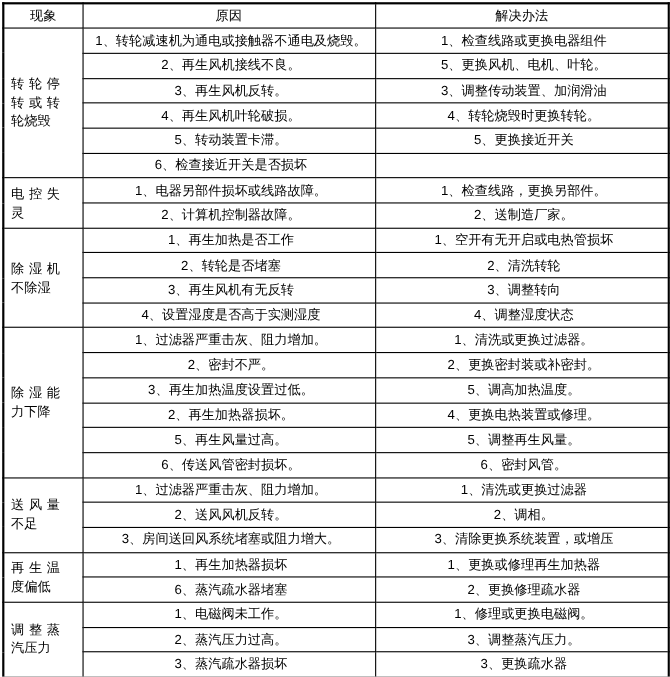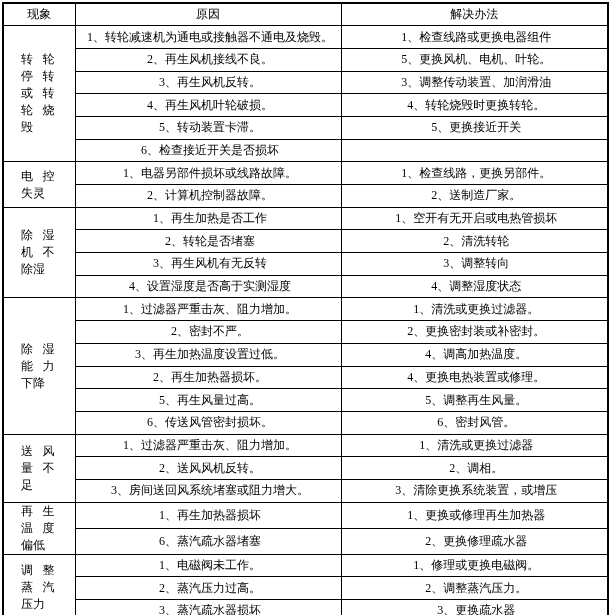--- a/index.html
+++ b/index.html
@@ -7,21 +7,21 @@
     padding: 0;
     background: #ffffff;
     width: 609px;
     height: 615px;
     overflow: hidden;
   }
   .page {
     position: relative;
     width: 606px;
     height: 615px;
-    font-family: Liberation Serif, serif;
+    font-family: Liberation Sans, sans-serif;
     color: #000000;
   }
   table.fault-table {
     position: absolute;
     left: 2px;
     top: 2px;
     width: 605px;
     border-collapse: collapse;
     table-layout: fixed;
     border: 2px solid #000000;
@@ -38,21 +38,21 @@
     overflow: hidden;
   }
   .fault-table th {
     text-align: center;
     padding: 0 2px;
   }
   td.phen {
     text-align: justify;
     text-justify: inter-character;
     word-break: break-all;
-    padding: 0 20px 0 17px;
+    padding: 0 20px 0 6px;
     line-height: 17px;
     margin-left: 20px;
   }
   td.cause, td.solution {
     text-align: center;
     padding: 0 3px 0 7px;
     white-space: nowrap;
   }
 </style>
 </head>
@@ -128,21 +128,21 @@
           <td class="phen" rowspan="6">除湿能力下降</td>
           <td class="cause">1、过滤器严重击灰、阻力增加。</td>
           <td class="solution">1、清洗或更换过滤器。</td>
         </tr>
         <tr>
           <td class="cause">2、密封不严。</td>
           <td class="solution">2、更换密封装或补密封。</td>
         </tr>
         <tr>
           <td class="cause">3、再生加热温度设置过低。</td>
-          <td class="solution">4、调高加热温度。</td>
+          <td class="solution">5、调高加热温度。</td>
         </tr>
         <tr>
           <td class="cause">2、再生加热器损坏。</td>
           <td class="solution">4、更换电热装置或修理。</td>
         </tr>
         <tr>
           <td class="cause">5、再生风量过高。</td>
           <td class="solution">5、调整再生风量。</td>
         </tr>
         <tr>
@@ -171,21 +171,21 @@
           <td class="cause">6、蒸汽疏水器堵塞</td>
           <td class="solution">2、更换修理疏水器</td>
         </tr>
         <tr>
           <td class="phen" rowspan="3">调整蒸汽压力</td>
           <td class="cause">1、电磁阀未工作。</td>
           <td class="solution">1、修理或更换电磁阀。</td>
         </tr>
         <tr>
           <td class="cause">2、蒸汽压力过高。</td>
-          <td class="solution">2、调整蒸汽压力。</td>
+          <td class="solution">3、调整蒸汽压力。</td>
         </tr>
         <tr>
           <td class="cause">3、蒸汽疏水器损坏</td>
           <td class="solution">3、更换疏水器</td>
         </tr>
       </tbody>
   </table>
 </div>
 
 </body></html>

